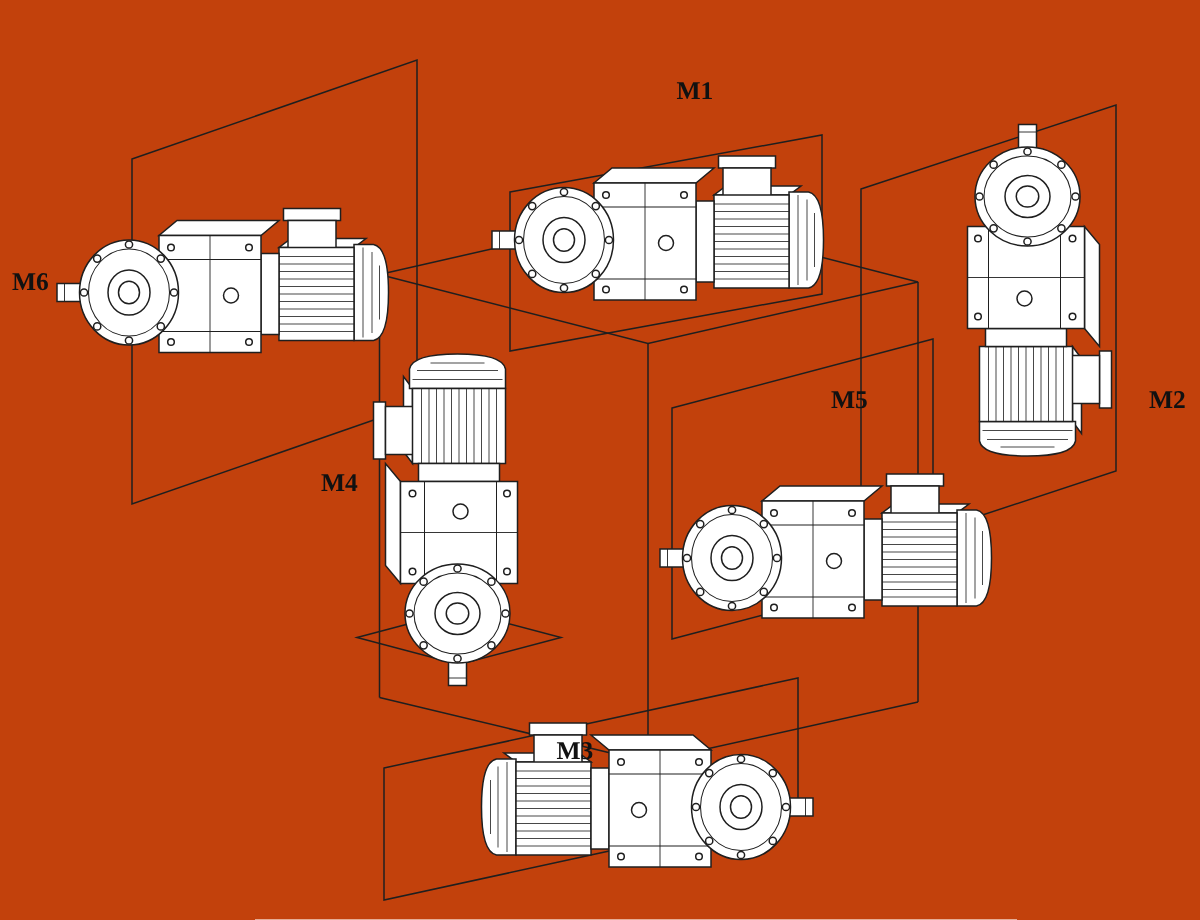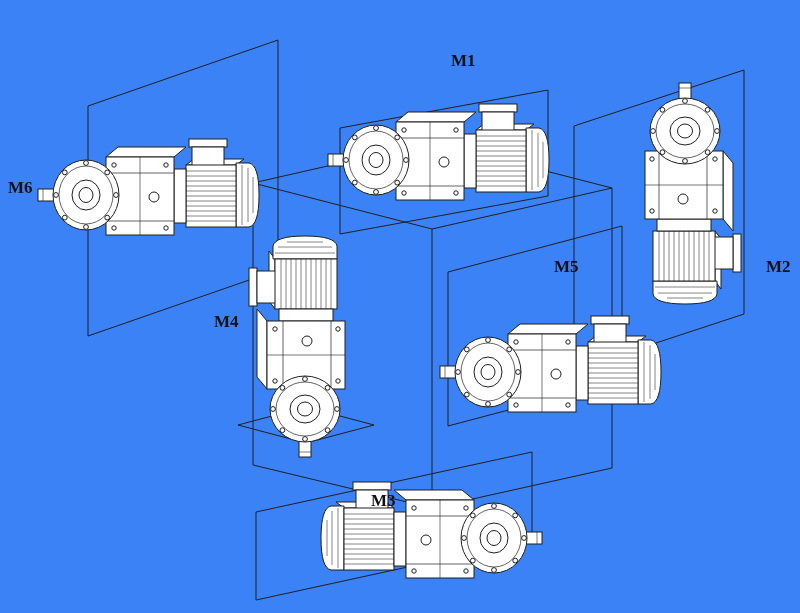--- a/index.html
+++ b/index.html
@@ -4,21 +4,21 @@
 <style>
   html, body {
     margin: 0;
     padding: 0;
     background: #ffffff;
   }
   .canvas {
     position: relative;
     width: 800px;
     height: 613px;
-    background: #3b82f6;
+    background: #c2410c;
     overflow: hidden;
   }
   svg {
     display: block;
   }
   text.lbl {
     font-family: "Liberation Serif", serif;
     font-weight: 700;
     font-size: 17px;
     fill: #111111;

